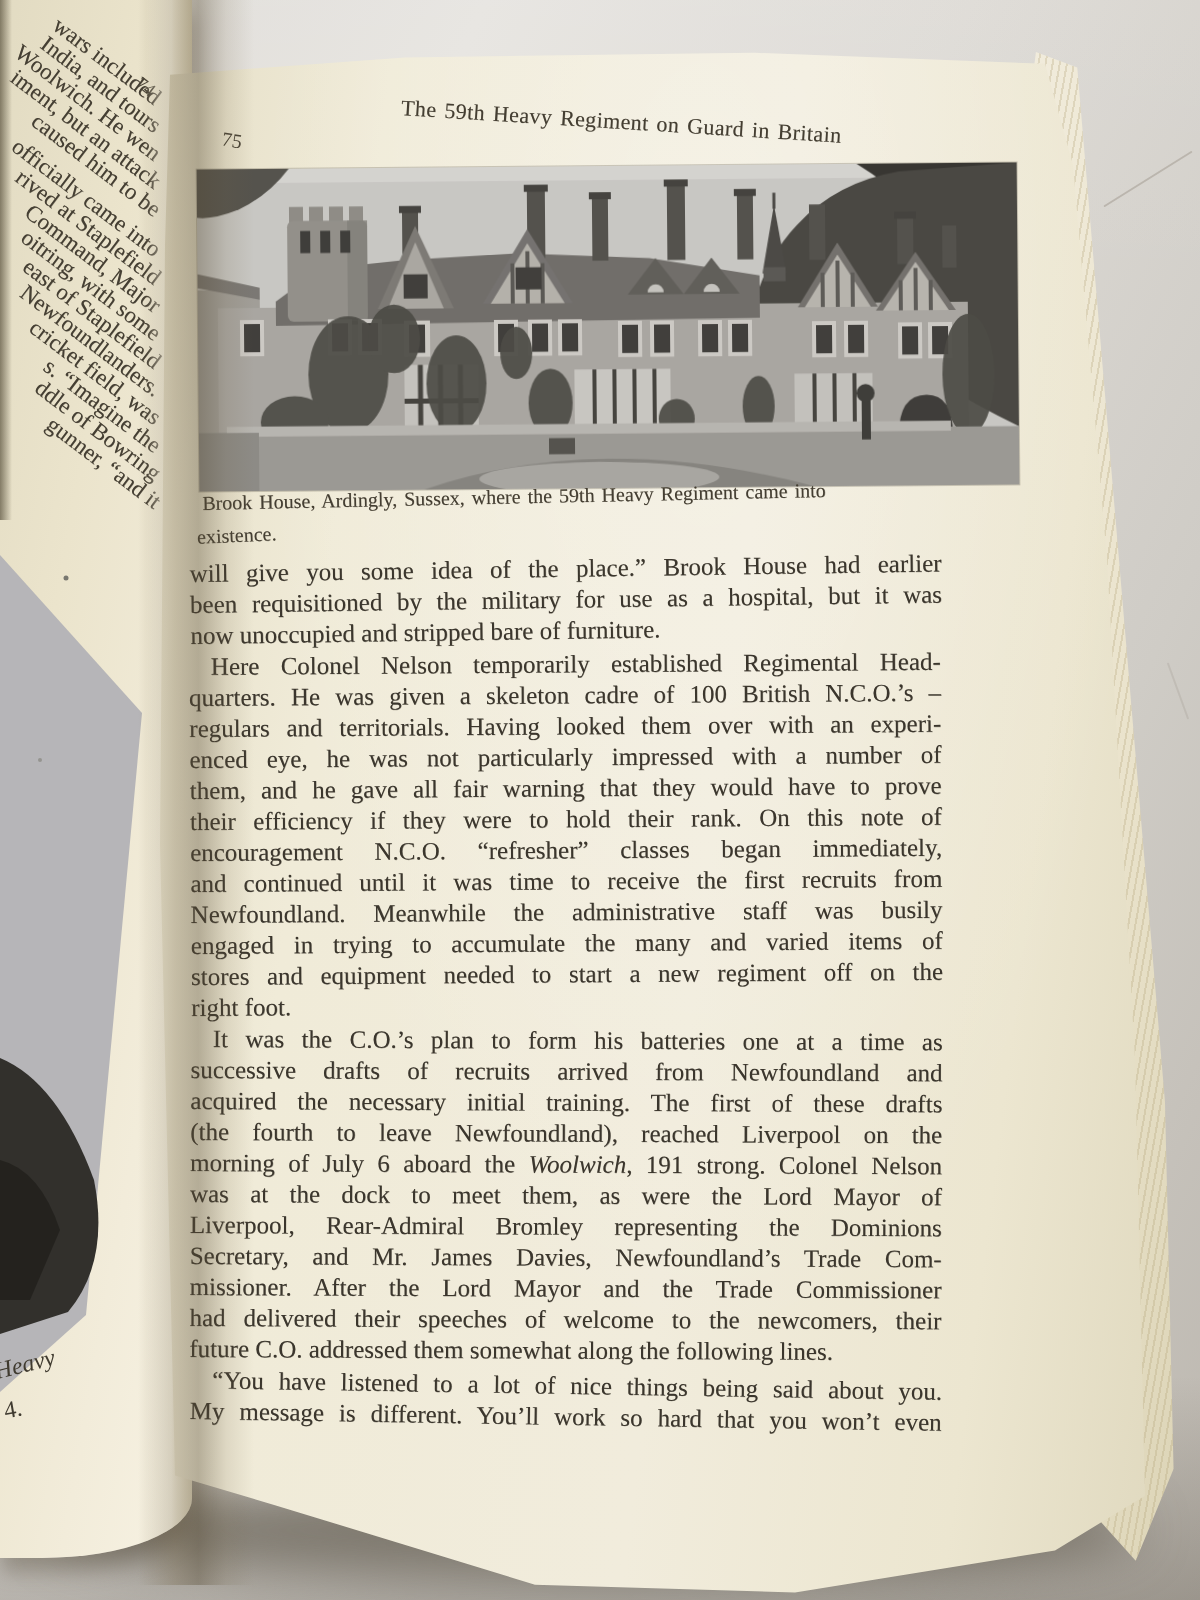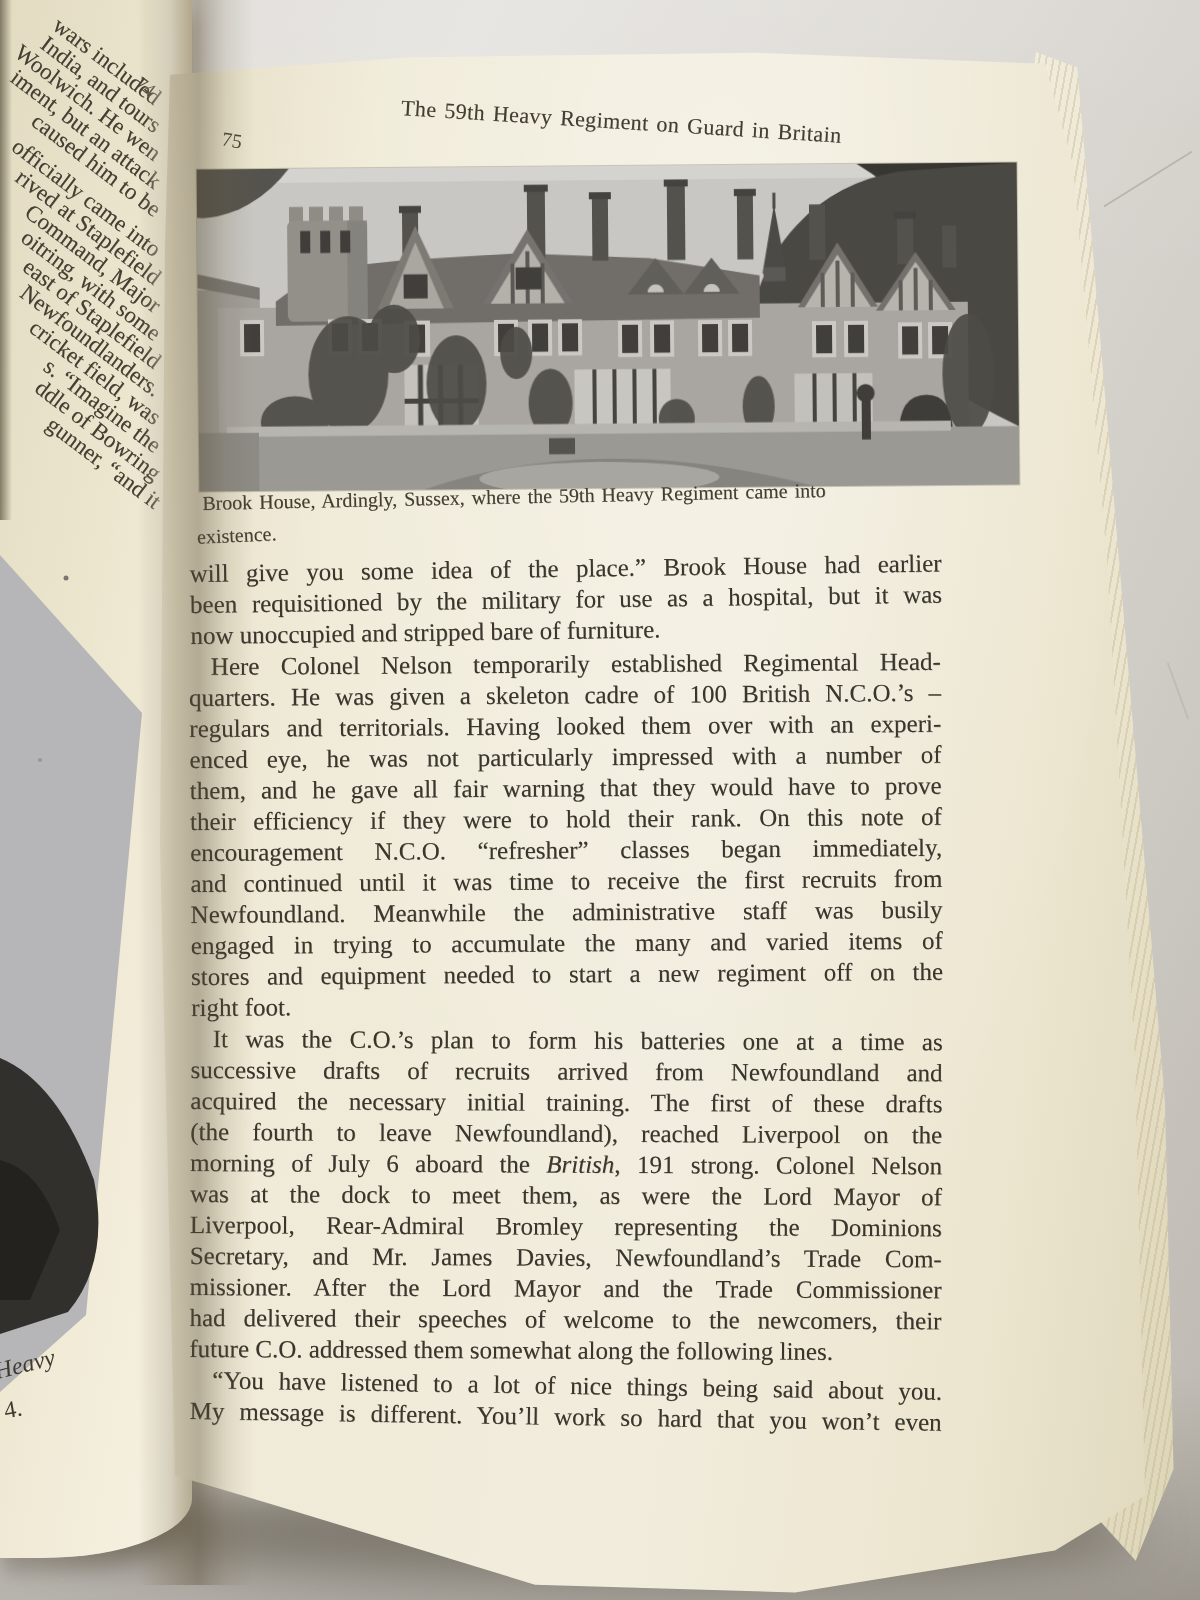--- a/index.html
+++ b/index.html
@@ -350,21 +350,21 @@
           <div class="bline">Newfoundland. Meanwhile the administrative staff was busily</div>
           <div class="bline">engaged in trying to accumulate the many and varied items of</div>
           <div class="bline">stores and equipment needed to start a new regiment off on the</div>
           <div class="bline end">right foot.</div>
         </div>
         <div class="para para2">
           <div class="bline ind">It was the C.O.’s plan to form his batteries one at a time as</div>
           <div class="bline">successive drafts of recruits arrived from Newfoundland and</div>
           <div class="bline">acquired the necessary initial training. The first of these drafts</div>
           <div class="bline">(the fourth to leave Newfoundland), reached Liverpool on the</div>
-          <div class="bline">morning of July 6 aboard the <i>British</i>, 191 strong. Colonel Nelson</div>
+          <div class="bline">morning of July 6 aboard the <i>Woolwich</i>, 191 strong. Colonel Nelson</div>
           <div class="bline">was at the dock to meet them, as were the Lord Mayor of</div>
           <div class="bline">Liverpool, Rear-Admiral Bromley representing the Dominions</div>
           <div class="bline">Secretary, and Mr. James Davies, Newfoundland’s Trade Com-</div>
           <div class="bline">missioner. After the Lord Mayor and the Trade Commissioner</div>
           <div class="bline">had delivered their speeches of welcome to the newcomers, their</div>
           <div class="bline end">future C.O. addressed them somewhat along the following lines.</div>
         </div>
         <div class="para para3">
           <div class="bline ind">“You have listened to a lot of nice things being said about you.</div>
           <div class="bline">My message is different. You’ll work so hard that you won’t even</div>

